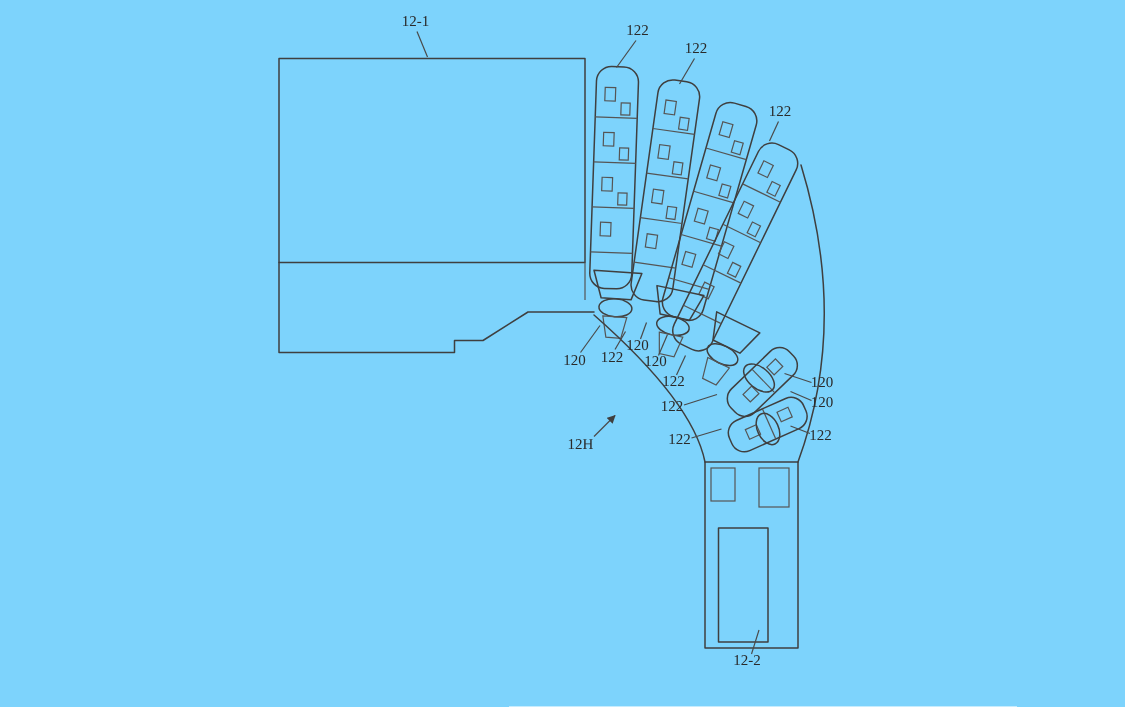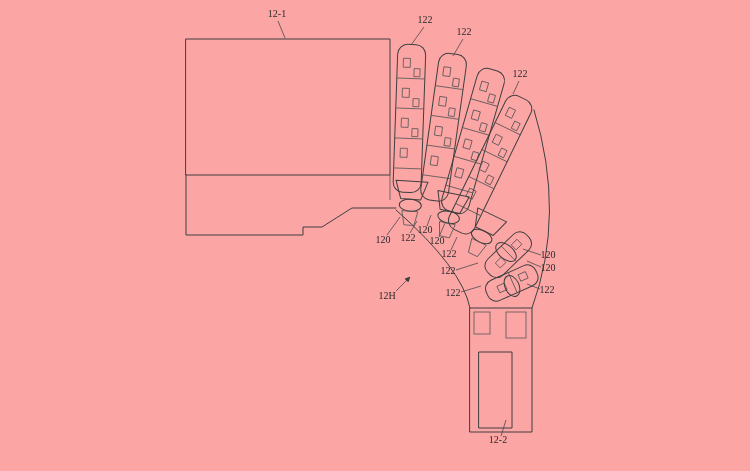--- a/index.html
+++ b/index.html
@@ -5,21 +5,21 @@
   html, body {
     margin: 0;
     padding: 0;
     background: #ffffff;
     font-family: "Liberation Serif", serif;
   }
   .canvas {
     position: relative;
     width: 750px;
     height: 471px;
-    background: #fca5a5;
+    background: #7dd3fc;
     overflow: hidden;
   }
   svg { display: block; }
   .stroke {
     fill: none;
     stroke: #3f3f3f;
     stroke-width: 1;
     stroke-linejoin: round;
     stroke-linecap: round;
   }

